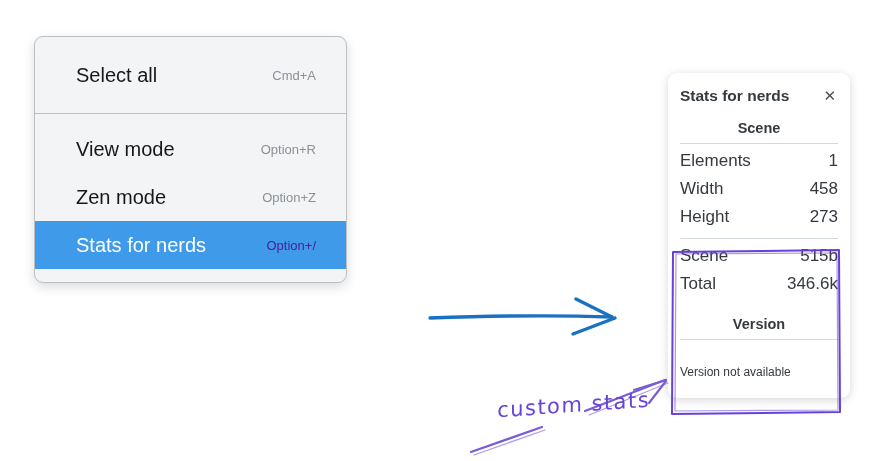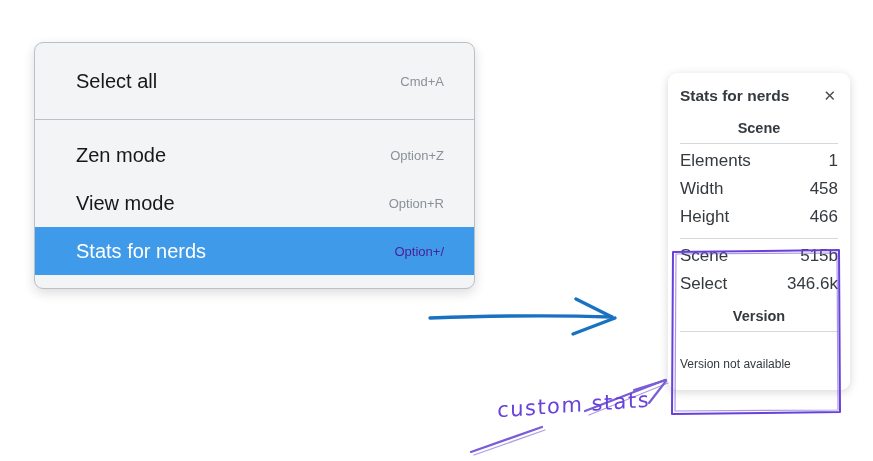--- a/index.html
+++ b/index.html
@@ -2,21 +2,21 @@
 <html><head>
 <meta charset="utf-8">
 <style>
   html,body{margin:0;padding:0;background:#fff;}
   #stage{
     position:relative;width:873px;height:461px;background:#ffffff;overflow:hidden;
     font-family:"Liberation Sans",sans-serif;
   }
   
   .context-menu{
-    position:absolute;left:34px;top:42px;width:441px;box-sizing:border-box;
+    position:absolute;left:34px;top:36px;width:313px;box-sizing:border-box;
     background:#f2f4f5;border:1px solid #b9c0c7;border-radius:9px;
     box-shadow:0 4px 12px rgba(0,0,0,.14);overflow:hidden;
   }
   .menu-section{padding:11px 0;}
   .menu-section.first{border-bottom:1px solid #b9c0c7;}
   .menu-section.second{padding:11px 0 13px;}
   .menu-item{
     height:48px;display:flex;align-items:center;justify-content:space-between;
     padding:0 30px 0 41px;font-size:20px;color:#16181a;cursor:default;
   }
@@ -29,21 +29,21 @@
     position:absolute;left:668px;top:73px;width:182px;box-sizing:border-box;
     background:#ffffff;border-radius:9px;box-shadow:0 2px 10px rgba(0,0,0,.16);
     padding:13px 12px 14px;color:#343a40;
   }
   .sp-header{display:flex;align-items:center;justify-content:space-between;}
   .sp-title{font-weight:bold;font-size:15.5px;}
   .sp-close{font-size:15px;color:#495057;cursor:pointer;line-height:1;padding:2px;}
   .sp-heading{text-align:center;font-weight:bold;font-size:14.5px;margin-top:15px;}
   .sp-rule{border:none;border-top:1px solid #d4d9de;margin:7px 0 3px;}
   .sp-row{display:flex;justify-content:space-between;font-size:17px;line-height:28px;}
-  .sp-heading.tight{margin-top:10px;}
+  .sp-heading.tight{margin-top:18px;}
   .sp-note{font-size:12px;line-height:24px;margin-top:20px;white-space:nowrap;}
   
   #overlay{position:absolute;left:0;top:0;pointer-events:none;}
   .custom-stats-label{
     position:absolute;left:497px;top:393px;font-size:21px;color:#6741d9;
     transform:rotate(-4deg) skewX(-4deg);letter-spacing:1.5px;white-space:nowrap;
     font-family:"DejaVu Sans",sans-serif;
   }
 </style>
 </head>
@@ -53,26 +53,26 @@
 
   <div class="context-menu">
     <div class="menu-section first">
       <div class="menu-item">
         <span class="mi-label">Select all</span>
         <span class="mi-shortcut">Cmd+A</span>
       </div>
     </div>
     <div class="menu-section second">
       <div class="menu-item">
+        <span class="mi-label">View mode</span>
+        <span class="mi-shortcut">Option+R</span>
+      </div>
+      <div class="menu-item">
         <span class="mi-label">Zen mode</span>
         <span class="mi-shortcut">Option+Z</span>
-      </div>
-      <div class="menu-item">
-        <span class="mi-label">View mode</span>
-        <span class="mi-shortcut">Option+R</span>
       </div>
       <div class="menu-item highlighted">
         <span class="mi-label">Stats for nerds</span>
         <span class="mi-shortcut">Option+/</span>
       </div>
     </div>
   </div>
 
   <div class="stats-panel">
     <div class="sp-header">
@@ -85,30 +85,30 @@
     <div class="sp-row">
       <span>Elements</span>
       <span>1</span>
     </div>
     <div class="sp-row">
       <span>Width</span>
       <span>458</span>
     </div>
     <div class="sp-row">
       <span>Height</span>
-      <span>466</span>
+      <span>273</span>
     </div>
 
     <hr class="sp-rule">
     <div class="sp-row">
       <span>Scene</span>
       <span>515b</span>
     </div>
     <div class="sp-row">
-      <span>Select</span>
+      <span>Total</span>
       <span>346.6k</span>
     </div>
 
     <div class="sp-heading tight">Version</div>
     <hr class="sp-rule">
     <div class="sp-note">Version not available</div>
   </div>
 
   <svg id="overlay" width="873" height="461" viewBox="0 0 873 461">
 

